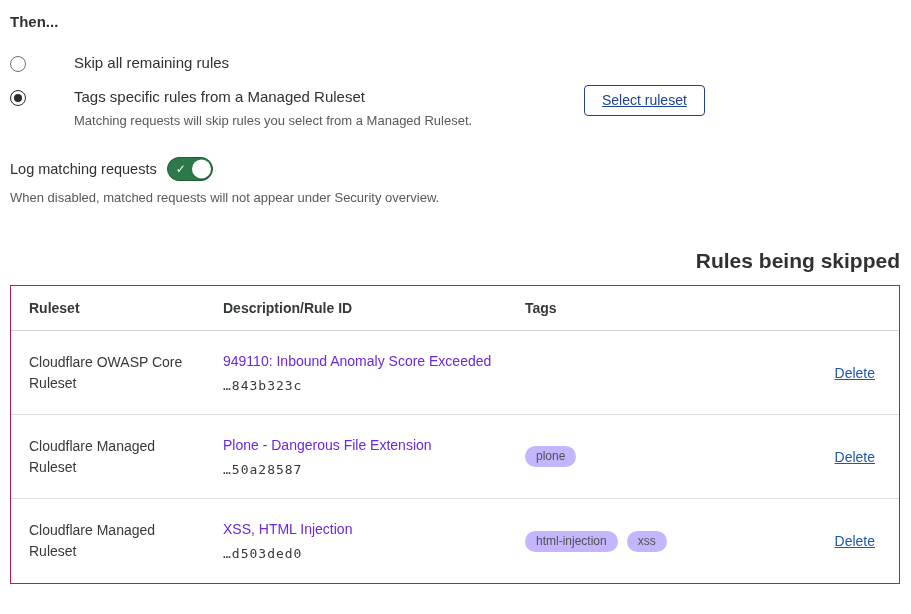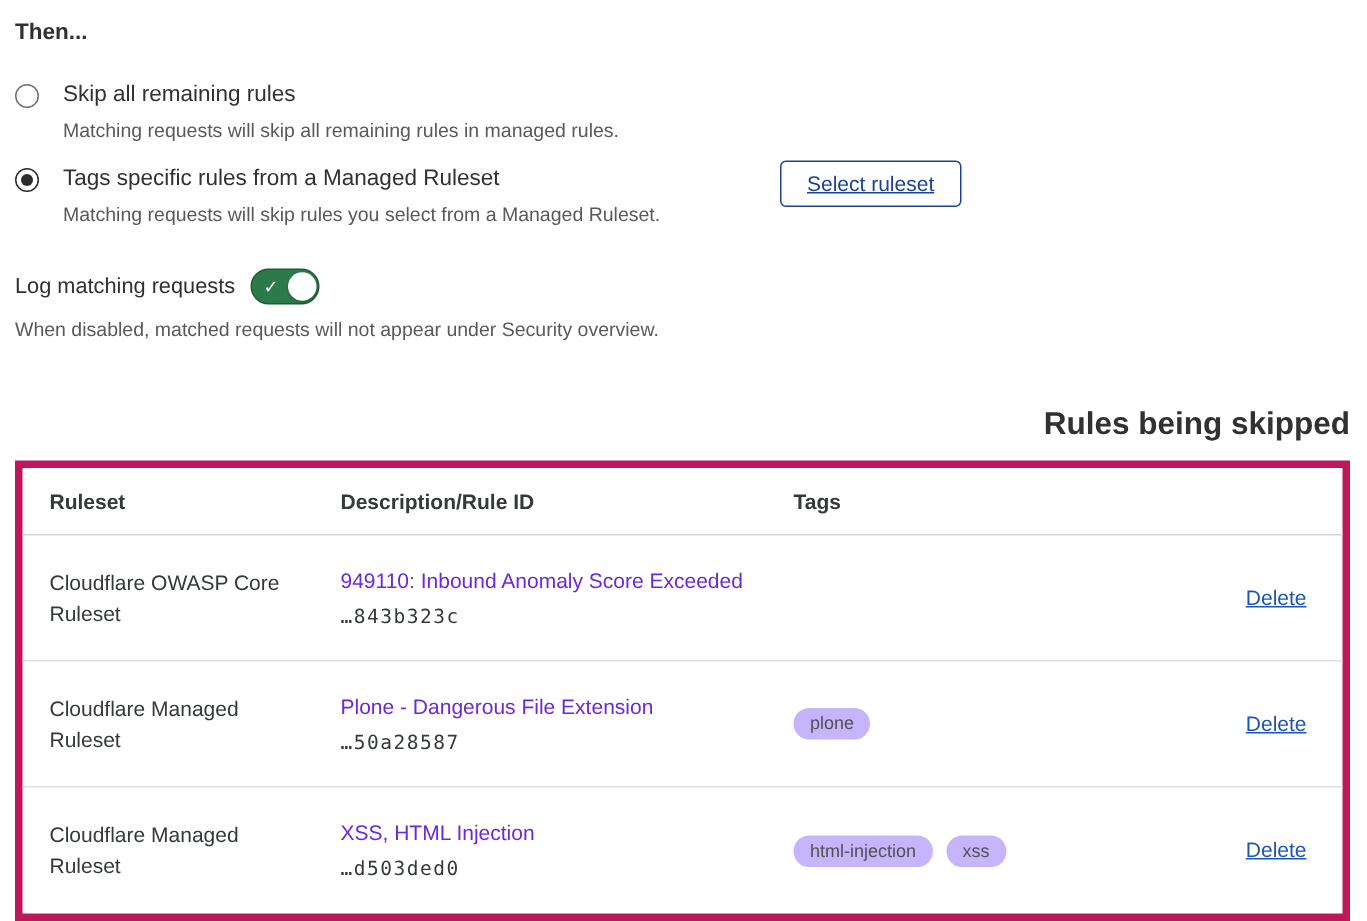--- a/index.html
+++ b/index.html
@@ -21,20 +21,21 @@
     font-weight: 700;
     color: #313131;
     margin: 0 0 24px 0;
   }
 
   
   .radio-option {
     display: flex;
     align-items: flex-start;
     margin-bottom: 16px;
+    gap: 32px;
   }
   .radio-circle {
     flex: 0 0 16px;
     width: 16px;
     height: 16px;
     border: 1.5px solid #707070;
     border-radius: 50%;
     margin: 2px 16px 0 0;
     position: relative;
     background: #fff;
@@ -122,21 +123,21 @@
   
   .table-heading {
     font-size: 21px;
     font-weight: 700;
     color: #313131;
     margin: 44px 0 12px 0;
     text-align: right;
   }
   .rules-table {
     width: 890px;
-    border: 5px solid #be185d;
+    border: 1px solid #be185d;
     background: #fff;
   }
   .t-row {
     display: grid;
     grid-template-columns: 194px 302px 1fr 96px;
     align-items: center;
     padding: 0 24px 0 18px;
   }
   .t-header {
     height: 45px;
@@ -191,21 +192,20 @@
 <body>
 
 <div class="container">
 
   <div class="then-heading">Then...</div>
 
   <div class="radio-option">
     <span class="radio-circle"></span>
     <div class="option-text">
       <div class="option-label">Skip all remaining rules</div>
-      <div class="option-desc">Matching requests will skip all remaining rules in managed rules.</div>
     </div>
   </div>
 
   <div class="radio-option">
     <span class="radio-circle selected"></span>
     <div class="option-text">
       <div class="option-label">Tags specific rules from a Managed Ruleset</div>
       <div class="option-desc">Matching requests will skip rules you select from a Managed Ruleset.</div>
     </div>
     <button class="select-ruleset-btn">Select ruleset</button>

